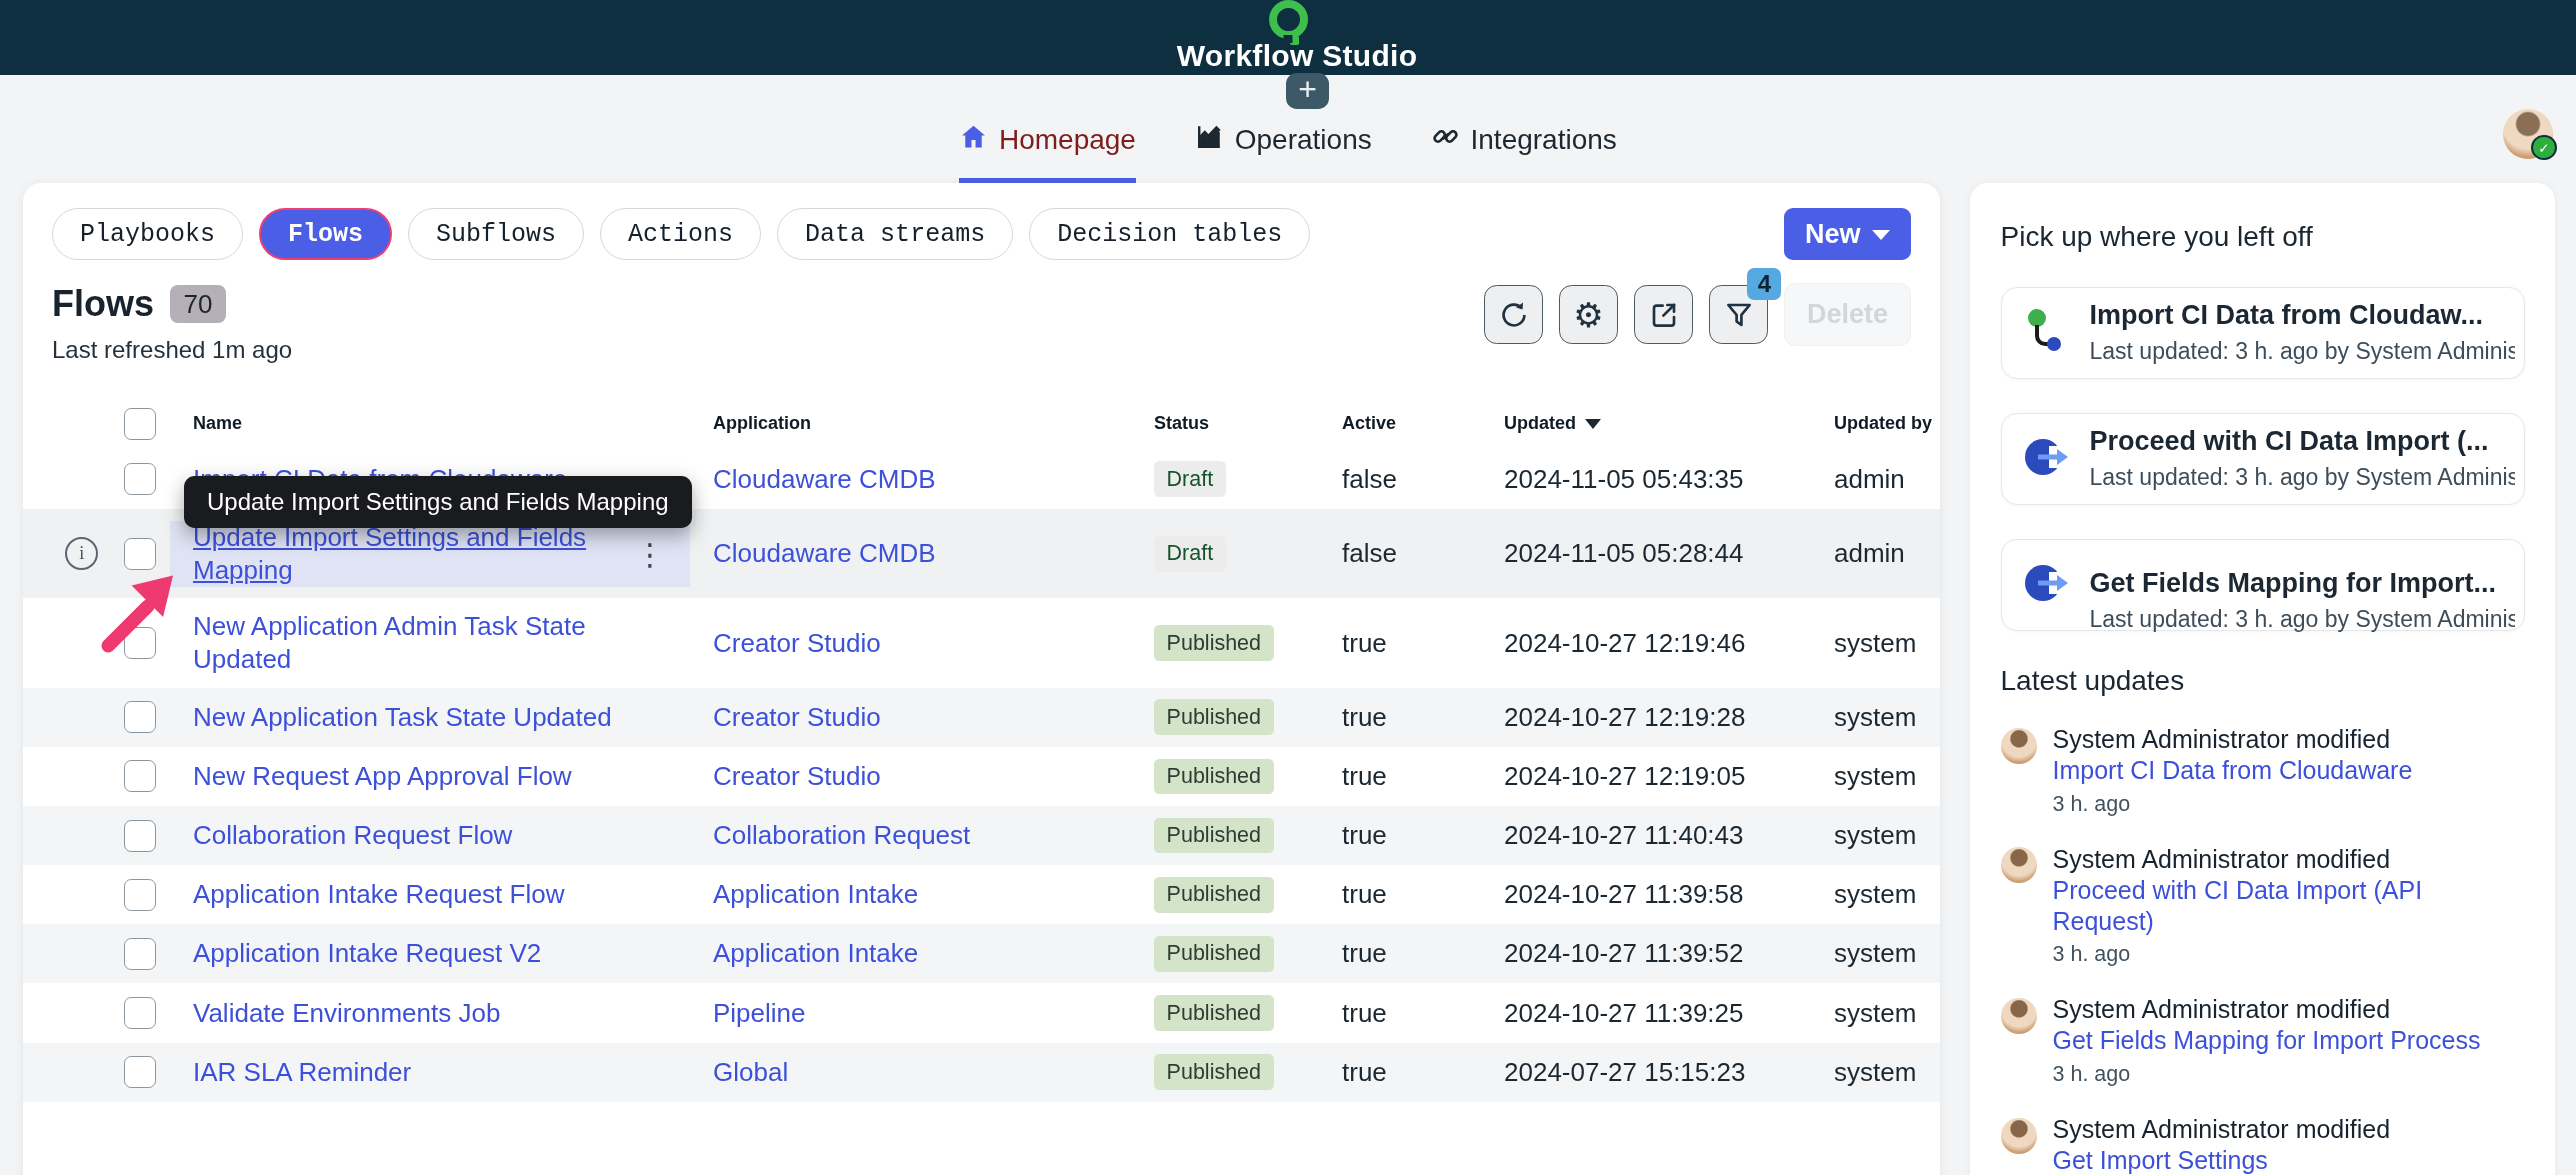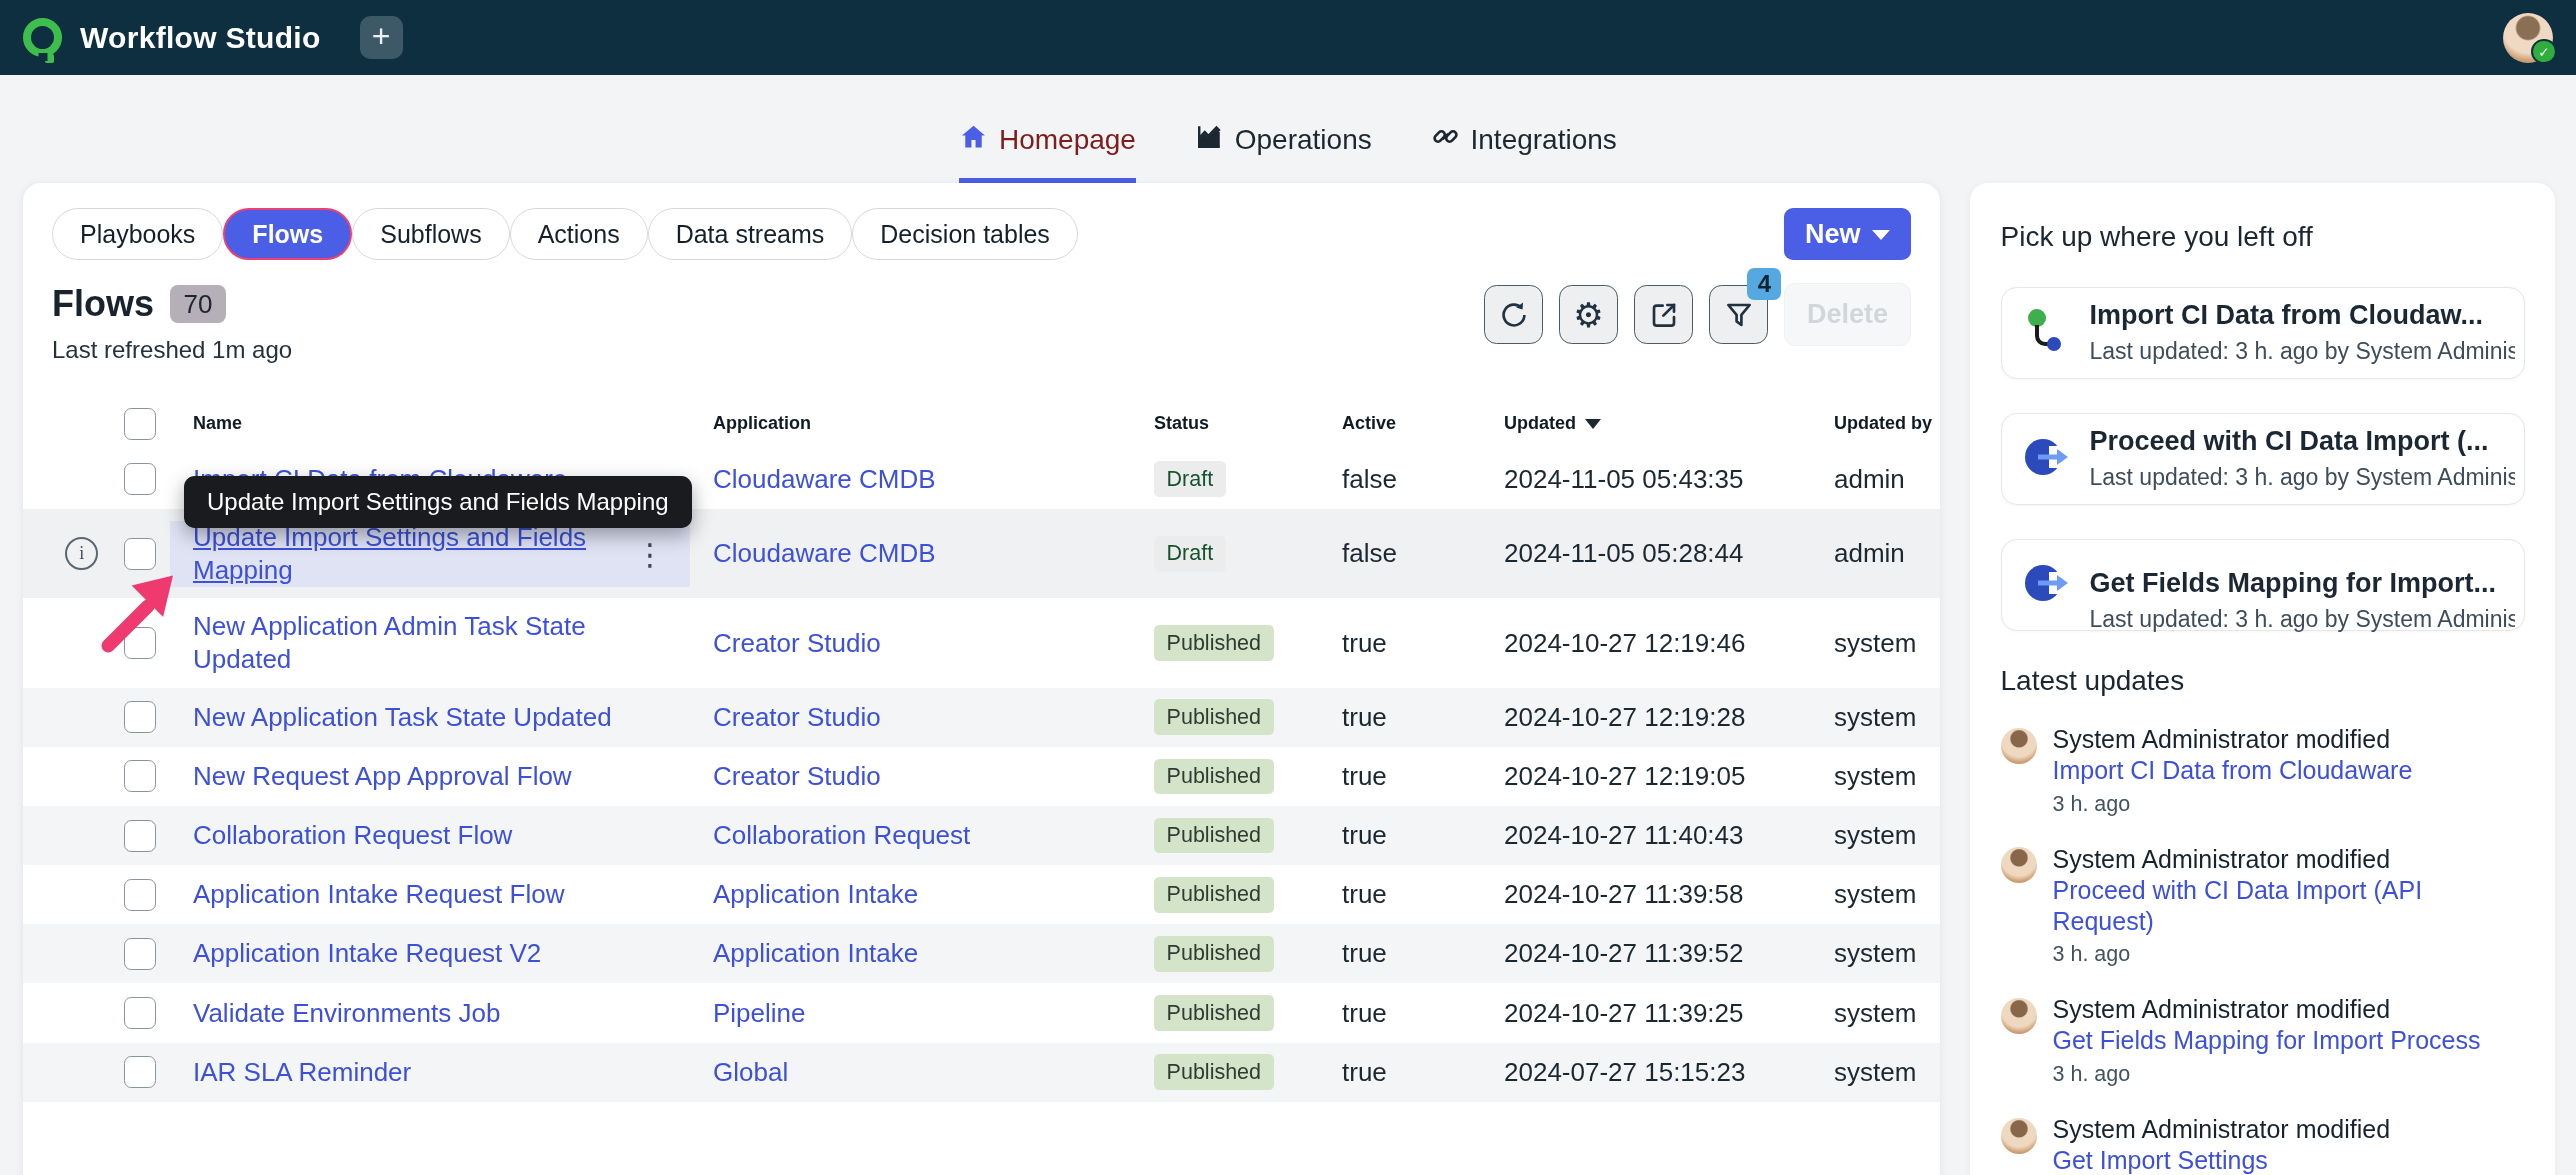--- a/index.html
+++ b/index.html
@@ -1,21 +1,21 @@
 <!DOCTYPE html>
 <html style="font-size:14.4px"><head>
 <meta charset="utf-8">
 <style>
   html,body{margin:0;padding:0;}
   .page{position:relative;width:2576px;height:1175px;overflow:hidden;
     background:#f3f4f5;font-family:"Liberation Sans",sans-serif;color:#1b2731;}
 
   
   .topbar{position:absolute;top:0;left:0;right:0;height:75px;background:#0e2f3f;
-    display:flex;align-items:center;padding:0 23px;box-sizing:border-box;}
+    display:flex;align-items:center;padding:0 23px;box-sizing:border-box;flex-direction:column;}
   .logo{width:23px;height:23px;border:8px solid #3ebf4d;border-radius:50%;position:relative;flex:none;}
   .logo::after{content:'';position:absolute;left:50%;bottom:-11.7px;transform:translateX(-50%);
     width:9px;height:8px;background:#0e2f3f;}
   .logo::before{content:'';position:absolute;left:60%;bottom:-13.5px;width:9px;height:9px;background:#3ebf4d;border-radius:1.8px;}
   .app-title{color:#fff;font-size:30px;font-weight:bold;margin-left:18px;letter-spacing:0.3px;}
   .plus-btn{margin-left:39px;width:43px;height:43px;border-radius:10.8px;background:#3d5968;
     color:#e9eff2;font-size:32px;line-height:1;display:flex;align-items:center;justify-content:center;padding-bottom:3.6px;box-sizing:border-box;cursor:pointer;}
   .topbar-avatar{margin-left:auto;width:50px;height:50px;border-radius:50%;position:relative;flex:none;
     background:radial-gradient(circle at 50% 30%,#8a6f54 0 26%,#f0d9c2 30% 58%,#cfa176 75%,#a97f55);}
   .avatar-badge{position:absolute;right:-3.6px;bottom:-1.8px;width:21.5px;height:21.5px;border-radius:50%;
@@ -143,21 +143,21 @@
             <path d="m10.2 13.8 3.6-3.6"></path>
             <rect x="2.4" y="9.2" width="9.6" height="5.6" rx="2.8" transform="rotate(-45 7.2 12)"></rect>
             <rect x="12" y="9.2" width="9.6" height="5.6" rx="2.8" transform="rotate(-45 16.8 12)"></rect>
           </svg></span>
         <span>Integrations</span>
       </div>
     </div>
 
   <div class="panel">
     <div class="pills-row">
-      <div id="pills" style="display:flex;align-items:flex-end;">
+      <div id="pills" style="display:flex;gap:16px;align-items:flex-end;font-family:Liberation Mono, monospace;">
           <div class="pill">Playbooks</div>
           <div class="pill active">Flows</div>
           <div class="pill">Subflows</div>
           <div class="pill">Actions</div>
           <div class="pill">Data streams</div>
           <div class="pill">Decision tables</div>
         </div>
       <button class="new-btn">
         <span>New</span>
         <span class="caret-down"></span>

